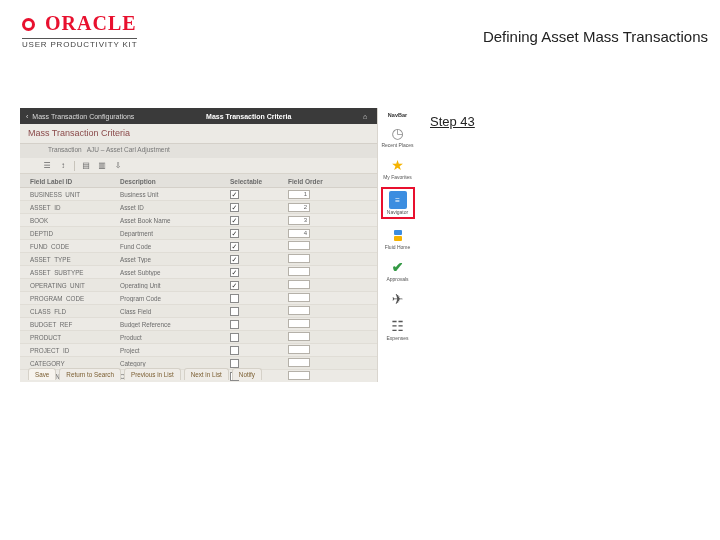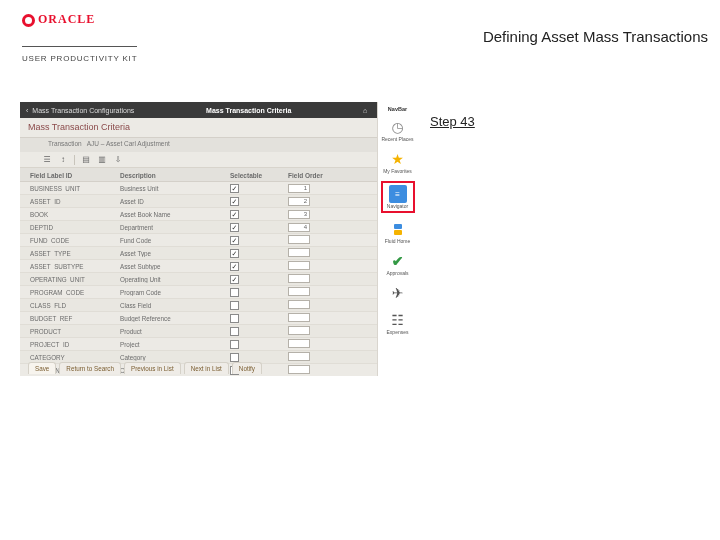--- a/index.html
+++ b/index.html
@@ -16,57 +16,57 @@
 
   
   .brand {
     position: absolute;
     top: 12px;
     left: 22px;
   }
   .brand-logo {
     font-family: Georgia, 'Times New Roman', serif;
     font-weight: bold;
-    font-size: 12px;
+    font-size: 20px;
     color: #e8102e;
     letter-spacing: 1px;
     display: flex;
     align-items: center;
-    gap: 3px;
+    gap: 10px;
   }
   .oracle-o {
     width: 13px; height: 13px;
     border: 3px solid #e8102e;
     border-radius: 50%;
     display: inline-block;
     position: relative;
     top: 1px;
   }
   .brand-sub {
     font-size: 8px;
     letter-spacing: 0.8px;
     color: #444;
     border-top: 1px solid #555;
-    margin-top: 19px;
-    padding-top: 7px;
+    margin-top: 3px;
+    padding-top: 1px;
   }
 
   
   .page-heading {
     position: absolute;
     top: 28px;
     right: 12px;
     font-size: 15px;
     color: #222;
   }
 
   
   .screenshot {
     position: absolute;
-    top: 102px;
+    top: 108px;
     left: 20px;
     width: 398px;
     height: 274px;
     background: #e3e1dc;
     border-right: 1px solid #fff;
     overflow: hidden;
     font-size: 7.5px;
     color: #555;
   }
   .app-topbar {

